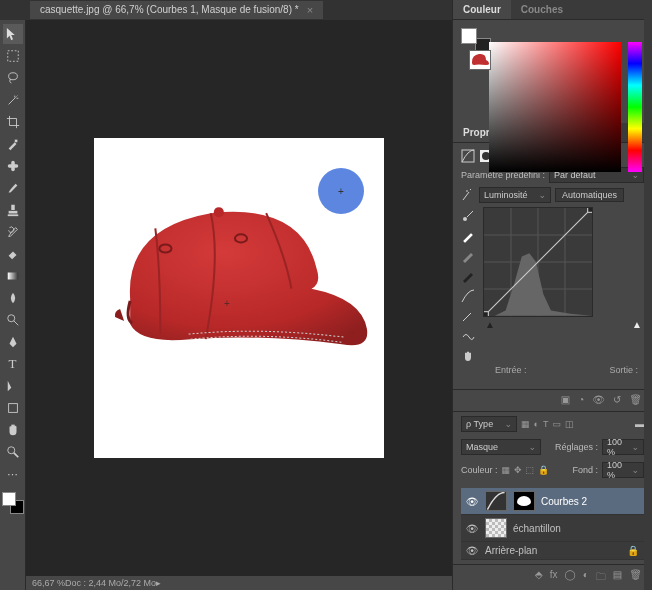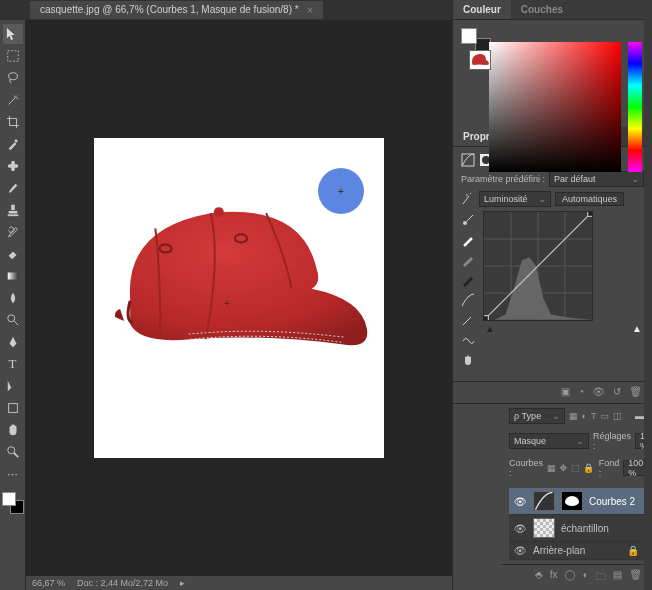--- a/index.html
+++ b/index.html
@@ -21,21 +21,21 @@
 
 
 .canvas-wrap { position: absolute; top: 20px; left: 26px; right: 200px; bottom: 14px; background: #262626; display: flex; align-items: center; justify-content: center; }
 .canvas { width: 290px; height: 320px; background: #fff; position: relative; }
 .cap { position: absolute; left: 16px; top: 50px; width: 262px; }
 .circle { position: absolute; width: 46px; height: 46px; border-radius: 50%; background: #5c86e0; right: 20px; top: 30px; }
 .circle::after { content: "+"; position: absolute; left: 50%; top: 50%; transform: translate(-50%,-50%); font-size: 10px; color: #333; }
 .cap-plus { position: absolute; left: 130px; top: 160px; font-size: 10px; color: #5c2828; }
 
 
-.status { position: absolute; bottom: 0; left: 26px; right: 200px; height: 14px; background: #474747; font-size: 9px; color: #aaa; display: flex; align-items: center; padding: 0 6px; gap: 12px; }
+.status { position: absolute; bottom: 0; left: 26px; right: 200px; height: 14px; background: #474747; font-size: 9px; color: #aaa; display: flex; align-items: center; padding: 0 6px; }
 
 
 .right { position: absolute; top: 0; right: 0; width: 200px; bottom: 0; background: #474747; border-left: 1px solid #2a2a2a; display: flex; flex-direction: column; }
 .right-edge { position: absolute; right: 0; top: 0; width: 8px; bottom: 0; background: #3a3a3a; display: flex; flex-direction: column; align-items: center; padding-top: 6px; gap: 4px; }
 .panel-tabs { display: flex; background: #3a3a3a; border-bottom: 1px solid #2a2a2a; font-size: 10px; }
 .panel-tabs span { padding: 4px 10px; color: #888; font-weight: bold; }
 .panel-tabs span.active { background: #474747; color: #ddd; }
 .panel-body { padding: 6px 8px 8px 8px; }
 
 
@@ -61,21 +61,21 @@
 .histo polygon { fill: #666; }
 .curve-line { position: absolute; inset: 0; }
 .curve-line line { stroke: #ccc; stroke-width: 1; }
 .curve-grid { position: absolute; inset: 0; }
 .curve-grid line { stroke: #555; stroke-width: 1; }
 .curve-labels { display: flex; justify-content: space-between; font-size: 9px; color: #aaa; margin-top: 2px; padding: 0 6px 0 34px; }
 .footer-icons { display: flex; justify-content: flex-end; gap: 8px; padding: 4px 10px 6px 10px; border-top: 1px solid #2a2a2a; border-bottom: 1px solid #2a2a2a; margin-top: 6px; }
 .footer-icons span { font-size: 10px; color: #999; }
 
 
-.layers { flex: 1; display: flex; flex-direction: column; padding-left: 48px; }
+.layers { flex: 1; display: flex; flex-direction: column; }
 .layer-opts { padding: 4px 8px; font-size: 9px; display: flex; flex-direction: column; gap: 3px; }
 .icon-row { display: flex; gap: 4px; color: #999; }
 .layer-list { flex: 1; background: #3a3a3a; margin: 2px 8px 4px 8px; }
 .layer { display: flex; align-items: center; gap: 6px; padding: 3px 4px; border-bottom: 1px solid #333; }
 .layer.sel { background: #5b6b7f; color: #fff; }
 .eye { width: 14px; text-align: center; font-size: 10px; }
 .thumb { width: 22px; height: 20px; background: #222; border: 1px solid #666; display: flex; align-items: center; justify-content: center; overflow: hidden; }
 .thumb.check { background-image: repeating-conic-gradient(#bbb 0 25%, #eee 0 50%); background-size: 6px 6px; }
 .thumb.cap { background: #fff; }
 .thumb.cap svg { width: 20px; height: 18px; }
@@ -361,20 +361,24 @@
             <rect x="-2" y="96" width="6" height="6" fill="#222" stroke="#ccc"></rect>
             <rect x="96" y="-2" width="6" height="6" fill="#222" stroke="#ccc"></rect>
           </svg>
         </div>
         <div style="display:flex;justify-content:space-between;margin-top:2px;padding:0 2px">
           <span style="color:#222">▲</span>
           <span style="color:#eee">▲</span>
         </div>
       </div>
     </div>
+    <div class="curve-labels">
+      <span>Entrée :</span>
+      <span>Sortie :</span>
+    </div>
   </div>
   <div class="footer-icons">
     <span>▣</span>
     <span>◔</span>
     <span>👁</span>
     <span>↺</span>
     <span>🗑</span>
   </div>
 
   <div class="layers">
@@ -395,21 +399,21 @@
       <div class="row">
         <div class="select" style="flex:0 0 80px">
             <span>Masque</span>
           </div>
         <span class="lbl" style="margin-left:auto">Réglages :</span>
         <div class="select" style="flex:0 0 42px">
             <span>100 %</span>
           </div>
       </div>
       <div class="row">
-        <span class="lbl">Courbes :</span>
+        <span class="lbl">Couleur :</span>
         <div class="icon-row">
           <span>▦</span>
           <span>✥</span>
           <span>⬚</span>
           <span>🔒</span>
         </div>
         <span class="lbl" style="margin-left:auto">Fond :</span>
         <div class="select" style="flex:0 0 42px">
             <span>100 %</span>
           </div>

